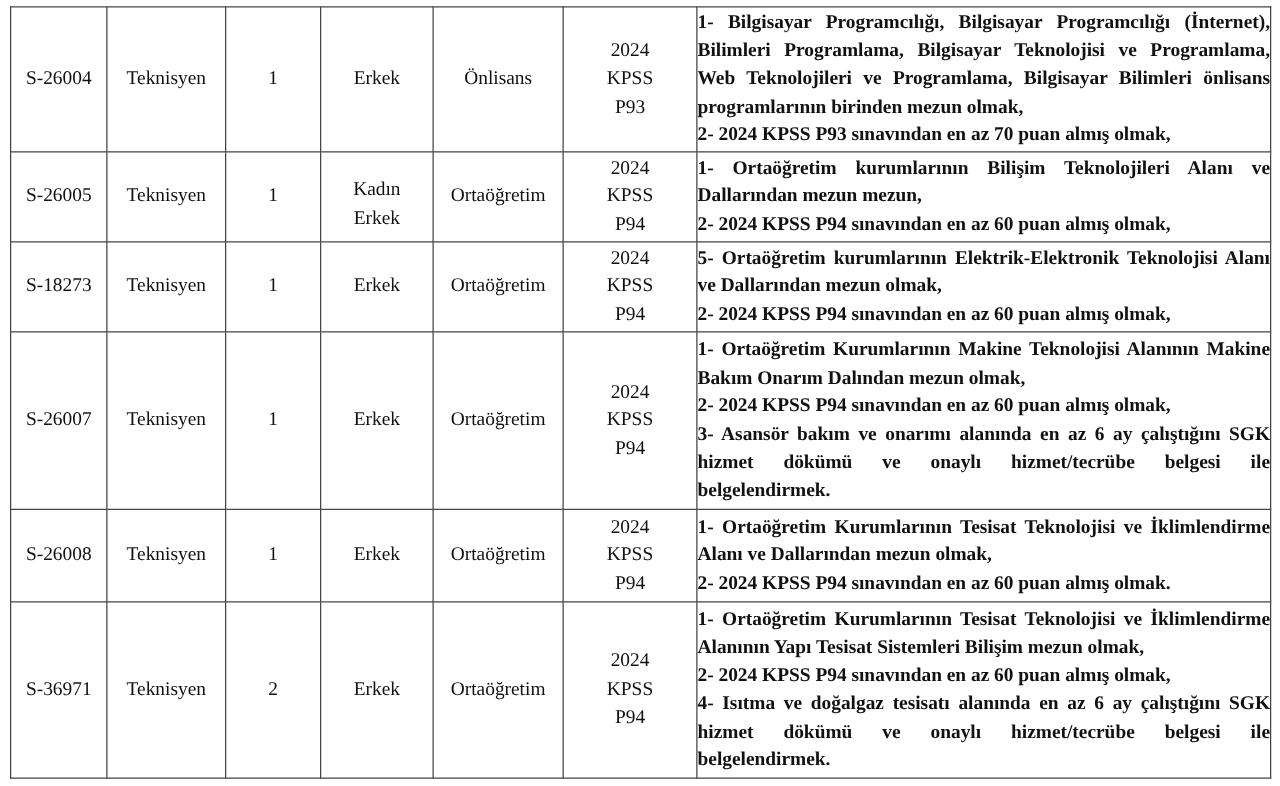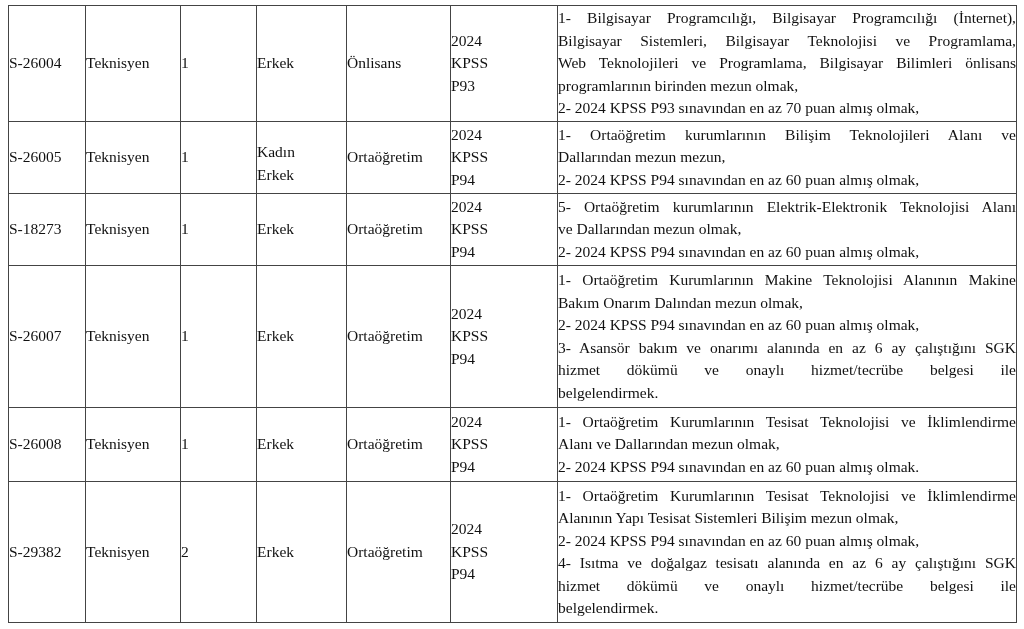--- a/index.html
+++ b/index.html
@@ -2,22 +2,22 @@
 <html><head>
 <meta charset="utf-8">
 <style>
   html, body { margin: 0; padding: 0; background: #ffffff; }
   body { width: 1024px; height: 629px; overflow: hidden; position: relative;
          font-family: "Liberation Serif", "DejaVu Serif", serif; color: #111; }
   table.jobs { position: absolute; left: 8px; top: 5px; border-collapse: collapse;
                table-layout: fixed; width: 1008px; }
   table.jobs td { border: 1px solid #444; font-size: 15.5px; line-height: 22.5px;
                   vertical-align: middle; padding: 0; }
-  td.c { text-align: left; }
-  td.req { text-align: justify; padding: 1px 8px 0 6px; }
+  td.c { text-align: center; }
+  td.req { text-align: justify; padding: 1px 8px 0 6px; font-weight: bold; }
   .req-line { display: block; text-align: justify; text-align-last: left; }
   .req-line.just { text-align-last: justify; }
   .kpss span { display: block; }
 </style>
 </head>
 <body>
 
 <table class="jobs">
   <colgroup>
     <col style="width:77px">
@@ -37,21 +37,21 @@
           <span style="display: block;">Erkek</span>
         </td>
         <td class="c">Önlisans</td>
         <td class="c kpss">
           <span>2024</span>
           <span>KPSS</span>
           <span>P93</span>
         </td>
         <td class="req">
           <span class="req-line just">1- Bilgisayar Programcılığı, Bilgisayar Programcılığı (İnternet),</span>
-          <span class="req-line just">Bilgisayar Sistemleri, Bilgisayar Teknolojisi ve Programlama,</span>
+          <span class="req-line just">Bilimleri Programlama, Bilgisayar Teknolojisi ve Programlama,</span>
           <span class="req-line just">Web Teknolojileri ve Programlama, Bilgisayar Bilimleri önlisans</span>
           <span class="req-line">programlarının birinden mezun olmak,</span>
           <span class="req-line">2- 2024 KPSS P93 sınavından en az 70 puan almış olmak,</span>
         </td>
       </tr>
       <tr style="height: 72px;">
         <td class="c">S-26005</td>
         <td class="c">Teknisyen</td>
         <td class="c">1</td>
         <td class="c">
@@ -124,21 +124,21 @@
           <span>KPSS</span>
           <span>P94</span>
         </td>
         <td class="req">
           <span class="req-line just">1- Ortaöğretim Kurumlarının Tesisat Teknolojisi ve İklimlendirme</span>
           <span class="req-line">Alanı ve Dallarından mezun olmak,</span>
           <span class="req-line">2- 2024 KPSS P94 sınavından en az 60 puan almış olmak.</span>
         </td>
       </tr>
       <tr style="height: 141px;">
-        <td class="c">S-29382</td>
+        <td class="c">S-36971</td>
         <td class="c">Teknisyen</td>
         <td class="c">2</td>
         <td class="c">
           <span style="display: block;">Erkek</span>
         </td>
         <td class="c">Ortaöğretim</td>
         <td class="c kpss">
           <span>2024</span>
           <span>KPSS</span>
           <span>P94</span>

